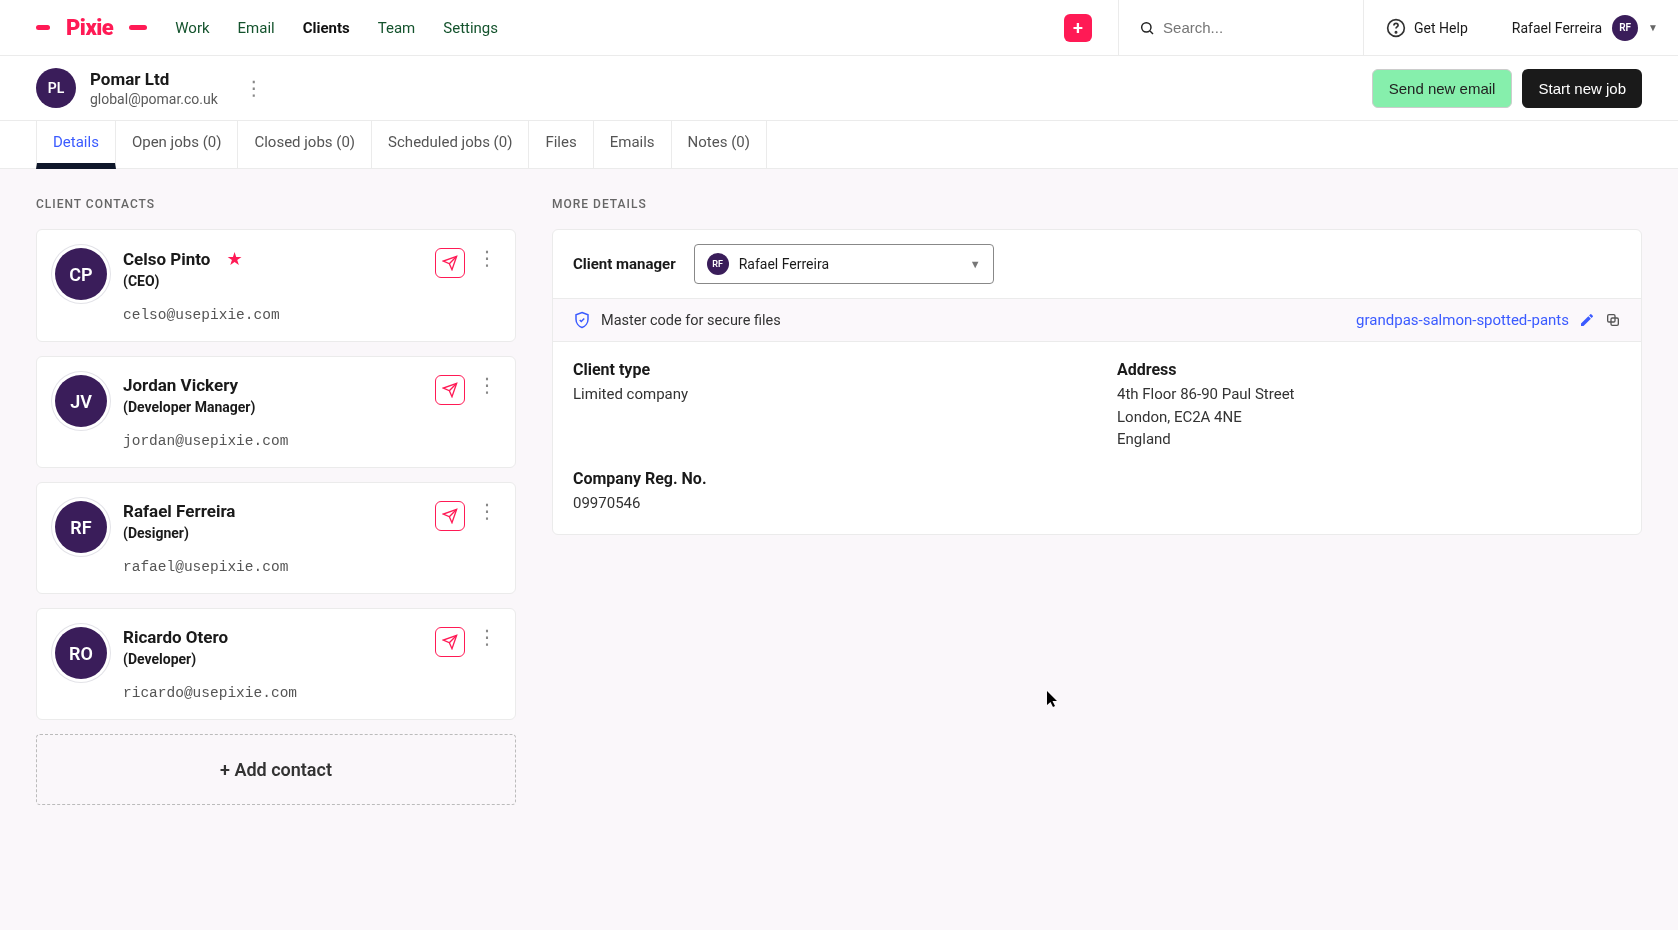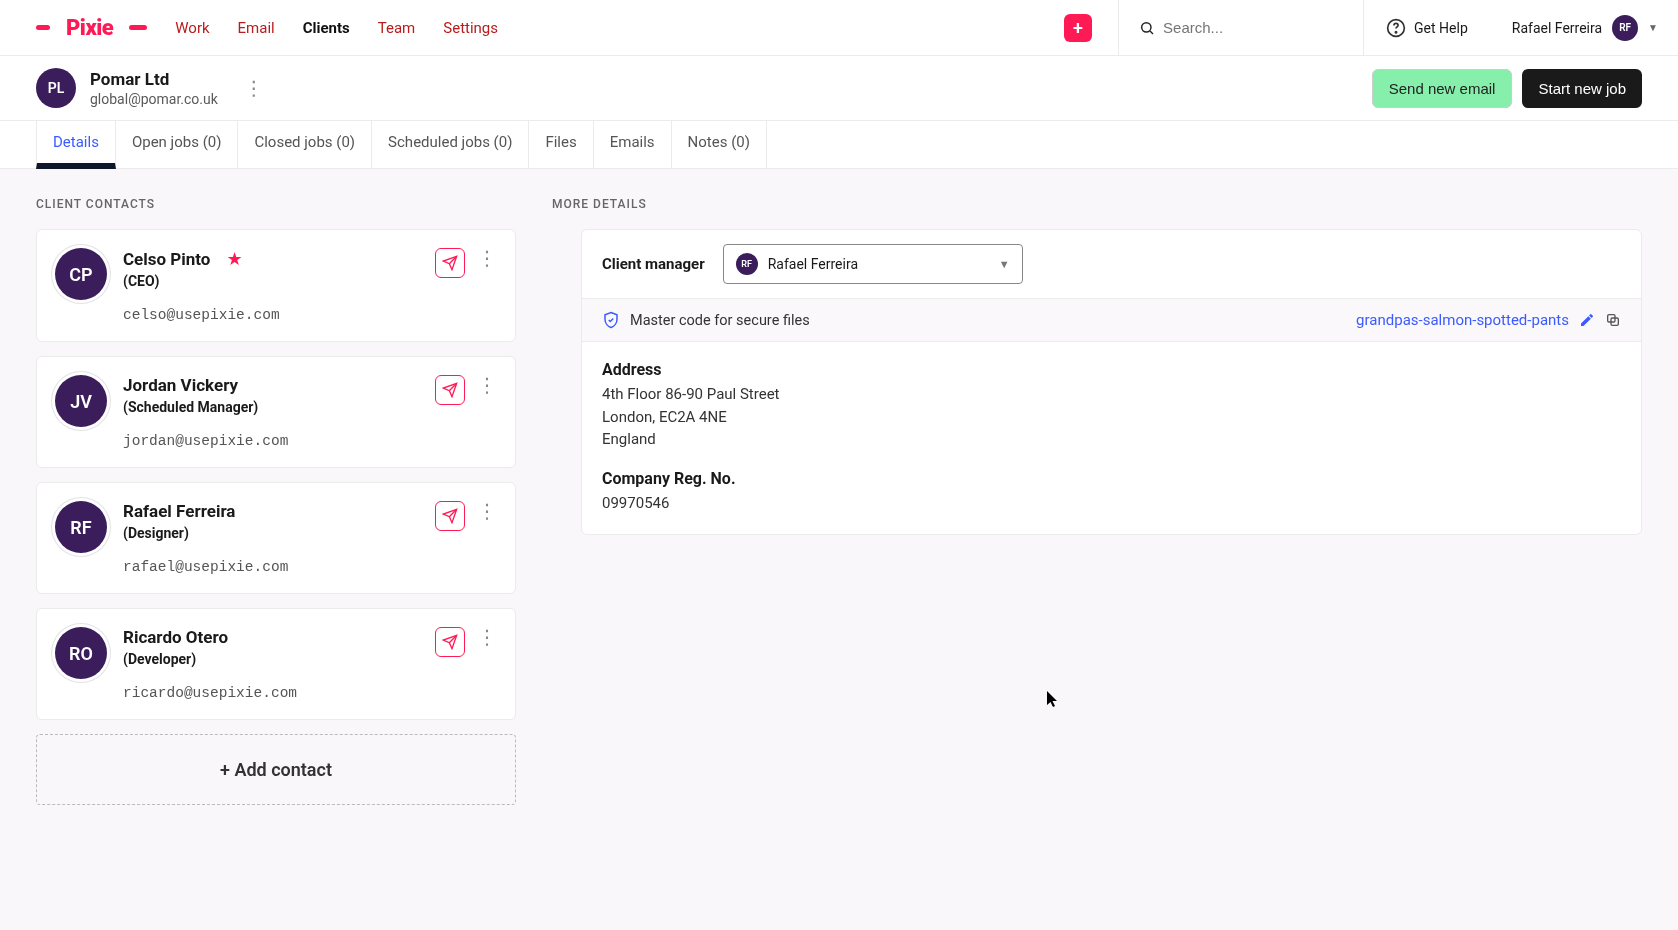--- a/index.html
+++ b/index.html
@@ -1,21 +1,21 @@
 <!DOCTYPE html>
 <html><head>
 <meta charset="utf-8">
 <style>
 * { box-sizing: border-box; margin: 0; padding: 0; }
 body { font-family: -apple-system, BlinkMacSystemFont, "Segoe UI", Roboto, Helvetica, Arial, sans-serif; background: #faf7fa; color: #1a1a1a; font-size: 14px; }
 .topbar { display: flex; align-items: center; height: 56px; background: #fff; border-bottom: 1px solid #ebebeb; padding: 0 20px 0 36px; }
 .logo { display: flex; align-items: center; gap: 16px; color: #ff1a55; font-weight: 900; font-size: 22px; letter-spacing: -0.5px; margin-right: 28px; }
 .logo .dash { display:inline-block; width:14px; height:5px; background:#ff1a55; border-radius:3px; }
 .nav { display: flex; gap: 28px; }
-.nav-item { color: #b91c1c; cursor: pointer; font-size: 15px; }
+.nav-item { color: #14532d; cursor: pointer; font-size: 15px; }
 .nav-item.active { color: #111; font-weight: 700; }
 .topbar-spacer { flex: 1; }
 .plus-btn { width: 28px; height: 28px; background: #ff1a55; border-radius: 6px; color: #fff; display: flex; align-items: center; justify-content: center; font-size: 18px; cursor: pointer; font-weight:600; }
 .search-wrap { display: flex; align-items: center; border-left: 1px solid #ebebeb; height: 100%; margin-left: 26px; padding-left: 20px; min-width: 240px; }
 .search-wrap input { border: none; outline: none; font-size: 15px; background: transparent; width: 200px; }
 .help-wrap { display: flex; align-items: center; gap: 8px; border-left: 1px solid #ebebeb; height: 100%; padding: 0 22px; cursor: pointer; }
 .user-wrap { display: flex; align-items: center; gap: 10px; padding-left: 22px; cursor: pointer; }
 .avatar { width: 26px; height: 26px; border-radius: 50%; background: #3a1d5a; color: #fff; font-size: 10px; font-weight:600; display: flex; align-items: center; justify-content: center; }
 .avatar.lg { width: 40px; height: 40px; font-size: 14px; }
 .avatar.xl { width: 52px; height: 52px; font-size: 18px; box-shadow: 0 0 0 3px #fff, 0 0 0 4px #e3e3e8; }
@@ -45,21 +45,21 @@
 .contact-main { margin-left: 16px; flex: 1; }
 .contact-name-row { display: flex; align-items: center; gap: 16px; }
 .contact-name { font-weight: 700; font-size: 17px; }
 .star { color: #ff1a55; font-size: 18px; }
 .contact-role { font-weight: 700; font-size: 14px; margin-top: 4px; }
 .contact-mail { color: #555; margin-top: 18px; font-size: 14.5px; font-family: Liberation Mono, monospace; }
 .card-actions { display: flex; align-items: flex-start; gap: 12px; }
 .send-icon-btn { width: 30px; height: 30px; border: 1.5px solid #ff1a55; border-radius: 6px; display: flex; align-items: center; justify-content: center; color: #ff1a55; cursor: pointer; }
 .add-contact { border: 1.5px dashed #bbb; border-radius: 4px; background: transparent; padding: 24px; text-align: center; font-size: 18px; font-weight: 600; color: #333; cursor: pointer; }
 
-.panel { background: #fff; border: 1px solid #ebebeb; border-radius: 6px; margin-left: 29px; }
+.panel { background: #fff; border: 1px solid #ebebeb; border-radius: 6px; }
 .manager-row { display: flex; align-items: center; padding: 14px 20px; gap: 18px; border-bottom: 1px solid #ebebeb; }
 .manager-label { font-weight: 700; font-size: 15px; min-width: 92px; }
 .manager-select { flex: 0 0 300px; border: 1.5px solid #888; border-radius: 4px; padding: 8px 12px; display: flex; align-items: center; gap: 10px; cursor: pointer; position: relative; }
 .manager-select .caret { margin-left: auto; color: #777; font-size: 11px; }
 .mastercode-row { display: flex; align-items: center; padding: 12px 20px; background: #fbf8fb; border-bottom: 1px solid #ebebeb; gap: 10px; }
 .mastercode-label { color: #333; font-size: 14.5px; }
 .mastercode-val { margin-left: auto; color: #3b5bff; font-size: 15px; cursor: pointer; }
 .small-icon-btn { color: #3b5bff; cursor: pointer; display: flex; align-items: center; }
 .details-grid { display: flex; padding: 18px 20px 12px; gap: 40px; }
 .detail-block { flex: 1; }
@@ -157,21 +157,21 @@
       <span class="kebab" style="margin-left:0">⋮</span>
     </div>
         </div>
         <div class="contact-card">
     <span class="avatar xl">JV</span>
     <div class="contact-main">
       <div class="contact-name-row">
         <span class="contact-name">Jordan Vickery</span>
 
       </div>
-      <div class="contact-role">(Scheduled Manager)</div>
+      <div class="contact-role">(Developer Manager)</div>
       <div class="contact-mail">jordan@usepixie.com</div>
     </div>
     <div class="card-actions">
       <div class="send-icon-btn">
         <svg width="16" height="16" viewBox="0 0 24 24" fill="none" stroke="#ff1a55" stroke-width="2">
                 <path d="M22 2L11 13"></path>
                 <path d="M22 2l-7 20-4-9-9-4 20-7z"></path>
               </svg>
       </div>
       <span class="kebab" style="margin-left:0">⋮</span>
@@ -246,20 +246,24 @@
         </span>
         <span class="small-icon-btn" style="color:#555">
           <svg width="16" height="16" viewBox="0 0 24 24" fill="none" stroke="#555" stroke-width="2">
               <rect x="9" y="9" width="11" height="11" rx="2"></rect>
               <rect x="4" y="4" width="11" height="11" rx="2"></rect>
             </svg>
         </span>
       </div>
       <div class="details-grid">
         <div class="detail-block">
+          <div class="detail-title">Client type</div>
+          <div class="detail-text">Limited company</div>
+        </div>
+        <div class="detail-block">
           <div class="detail-title">Address</div>
           <div class="detail-text">4th Floor 86-90 Paul Street</div>
           <div class="detail-text">London, EC2A 4NE</div>
           <div class="detail-text">England</div>
         </div>
       </div>
       <div class="reg-row">
         <div class="detail-title">Company Reg. No.</div>
         <div class="detail-text">09970546</div>
       </div>

